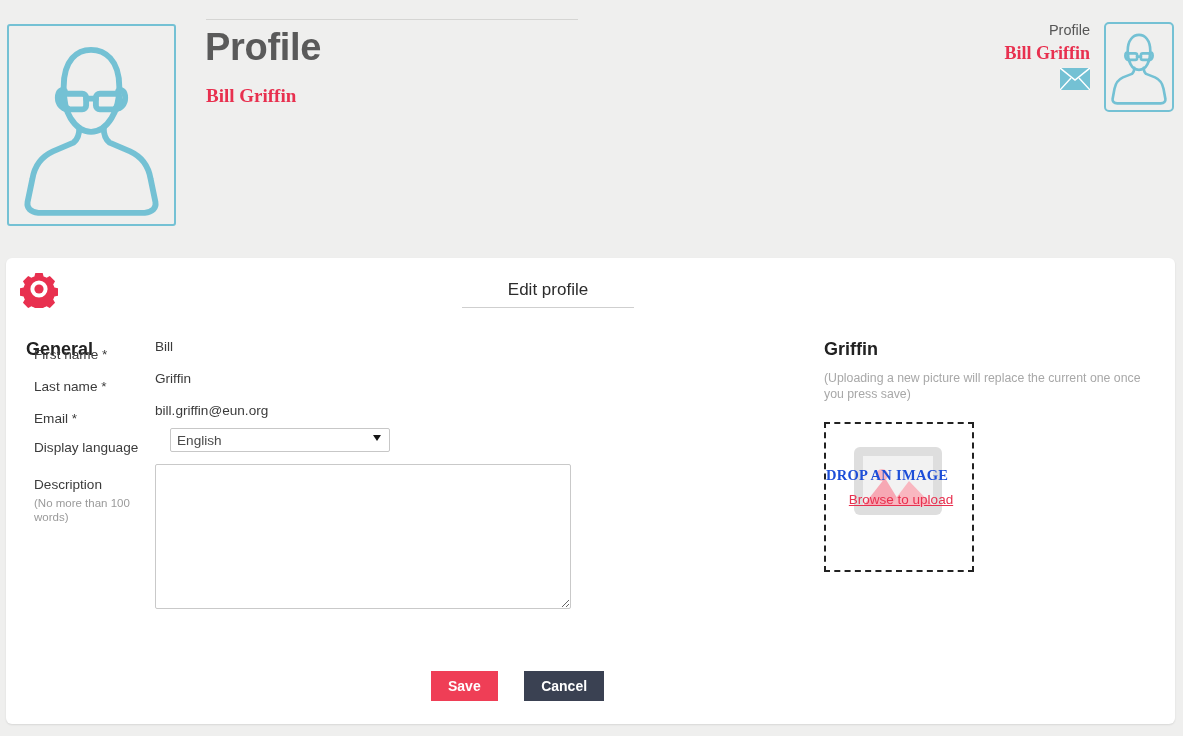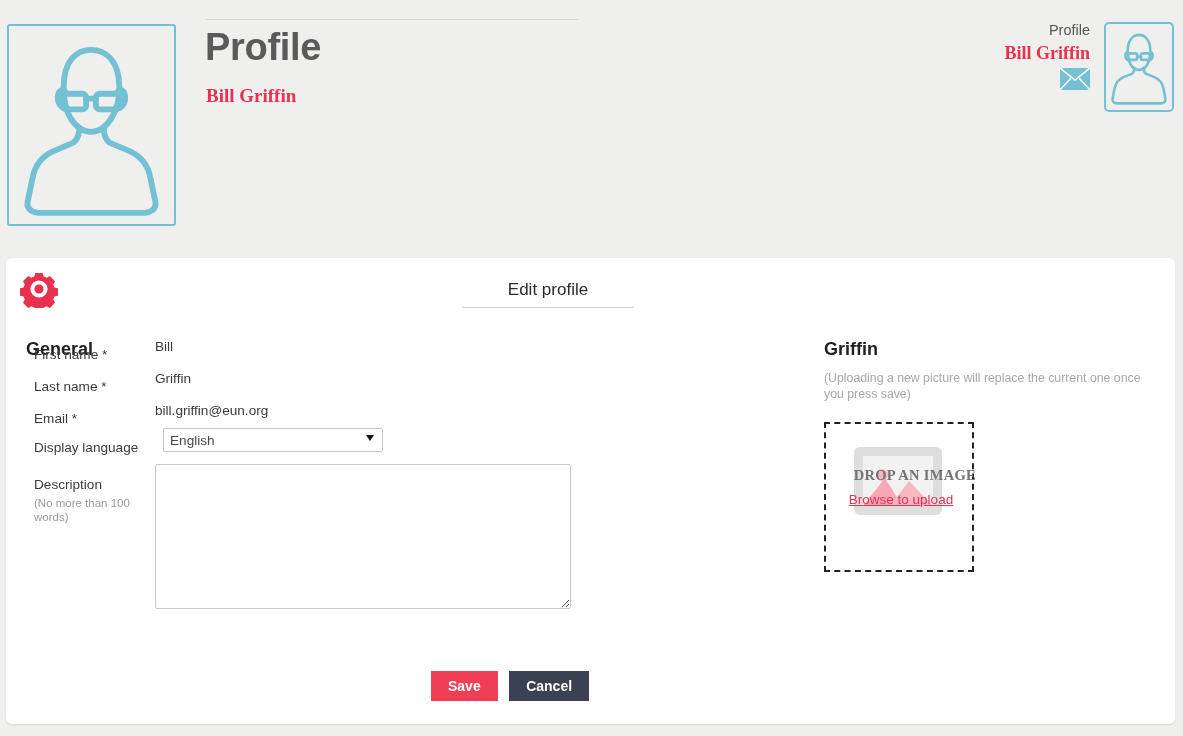--- a/index.html
+++ b/index.html
@@ -203,21 +203,21 @@
     font-size: 13.6px;
     color: #4a4a4a;
     background: #ffffff;
     border: 1px solid #c7c7c7;
     border-radius: 2px;
     padding: 0 6px;
     box-sizing: border-box;
     appearance: none;
     -webkit-appearance: none;
   }
-  .select-wrap { position: absolute; left: 8px; top: 0; width: 350px; height: 26px; }
+  .select-wrap { position: absolute; left: 15px; top: 0; width: 350px; height: 26px; }
   .select-arrow {
     position: absolute;
     left: 332px;
     top: 4px;
     width: 0; height: 0;
     border-left: 4.5px solid transparent;
     border-right: 4.5px solid transparent;
     border-top: 6px solid #161616;
     pointer-events: none;
   }
@@ -253,21 +253,21 @@
     font-size: 14px;
     font-weight: bold;
     color: #ffffff;
     padding: 0 17px;
     height: 30px;
     line-height: 30px;
     cursor: pointer;
     vertical-align: top;
   }
   .btn-save   { background: #ef3e56; }
-  .btn-cancel { background: #3a4152; margin-left: 7px; }
+  .btn-cancel { background: #3a4152; margin-left: 22px; }
 
   
   .picture-section {
     position: absolute;
     left: 818px;
     top: 80px;
     width: 340px;
   }
   .pic-note {
     font-size: 12.3px;
@@ -290,25 +290,25 @@
     top: 23px;
     width: 88px;
     height: 68px;
   }
   .dz-img-icon svg { display: block; }
   .dz-text {
     position: absolute;
     left: 0;
     top: 43px;
     width: 150px;
-    text-align: right;
+    text-align: left;
     font-family: "Liberation Serif", serif;
     font-size: 14.5px;
     font-weight: bold;
-    color: #737373;
+    color: #1d4ed8;
     letter-spacing: 0.3px;
   }
   .dz-link {
     position: absolute;
     left: 0;
     top: 68px;
     width: 150px;
     text-align: center;
     font-size: 13.5px;
     color: #e8304f;

